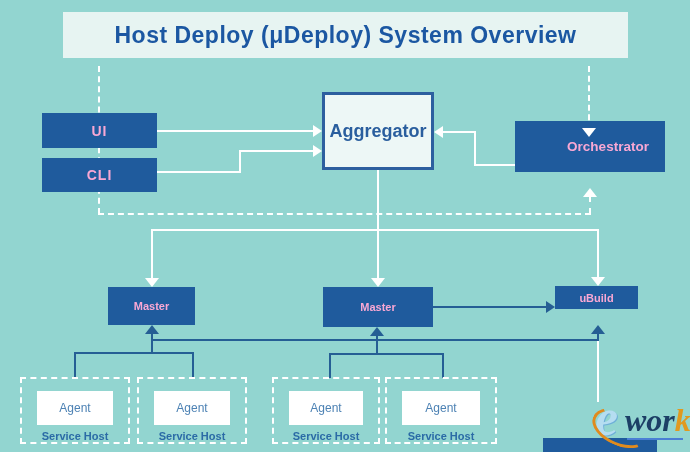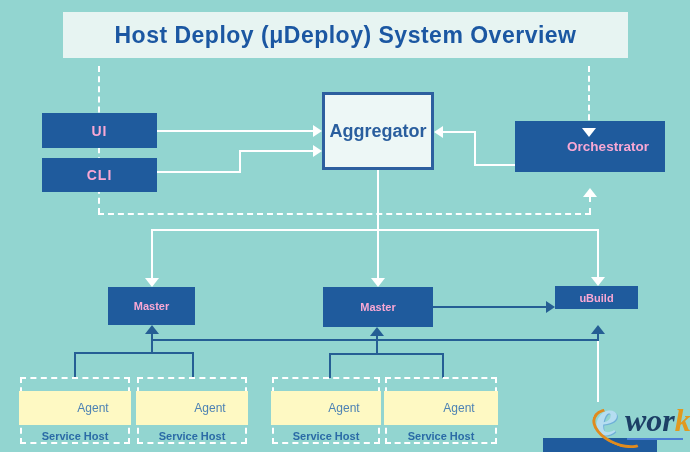--- a/index.html
+++ b/index.html
@@ -26,22 +26,22 @@
   .ub-box{left:555px;top:286px;width:83px;height:23px;font-size:11px;font-weight:bold;}
   .rep-box{left:543px;top:402px;width:114px;height:41px;font-size:11px;font-weight:bold;margin-top:36px;}
   .sh{
     position:absolute;top:377px;height:67px;border:2px dashed #ffffff;
     box-sizing:border-box;z-index:2;display:flex;flex-direction:column;
     align-items:center;padding-top:12px;
   }
   .sh1{left:20px;width:110px;} .sh2{left:137px;width:110px;}
   .sh3{left:272px;width:108px;} .sh4{left:385px;width:112px;}
   .agent{
-    width:72%;height:42px;background:#fef9c3;color:#4d82b4;font-size:12px;
-    display:flex;align-items:center;justify-content:center;padding-left:36px;
+    width:72%;height:42px;background:#ffffff;color:#4d82b4;font-size:12px;
+    display:flex;align-items:center;justify-content:center;
   }
   .sh-label{margin-top:5px;color:#2b6ba6;font-size:11px;font-weight:bold;}
   .line{position:absolute;z-index:1;}
   .wl-h{height:0;border-top:2px solid #ffffff;}
   .wl-v{width:0;border-left:2px solid #ffffff;}
   .wd-h{height:0;border-top:2px dashed #ffffff;}
   .wd-v{width:0;border-left:2px dashed #ffffff;}
   .bl-h{height:0;border-top:2px solid #255e94;}
   .bl-v{width:0;border-left:2px solid #255e94;}
   .arr{position:absolute;width:0;height:0;z-index:3;border:0 solid transparent;}

